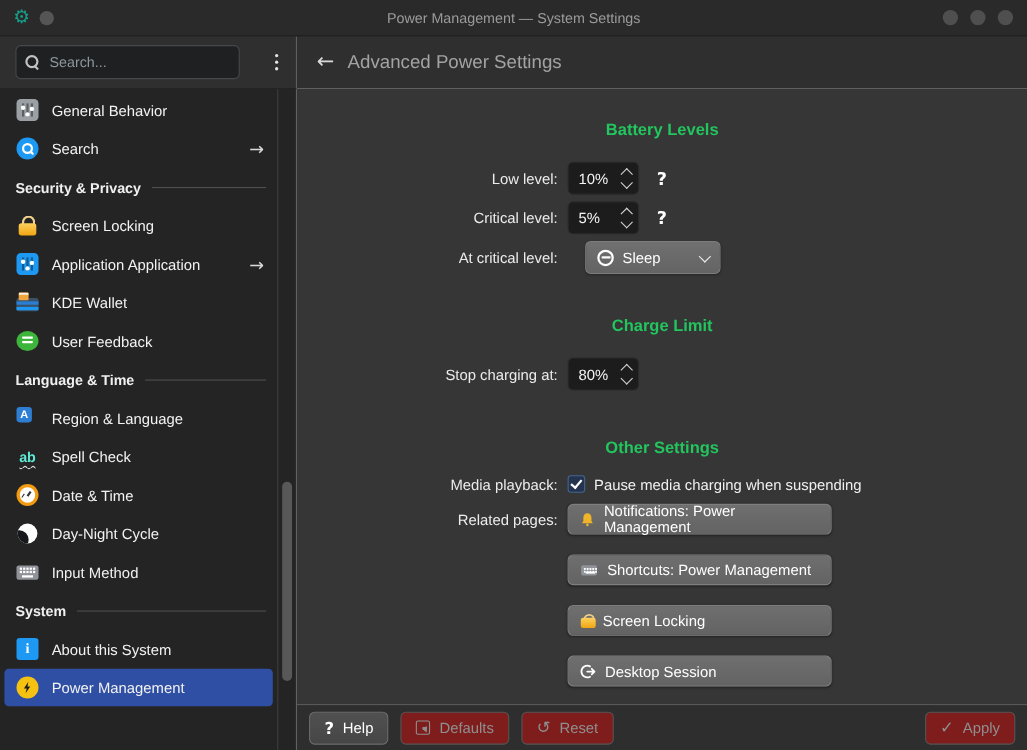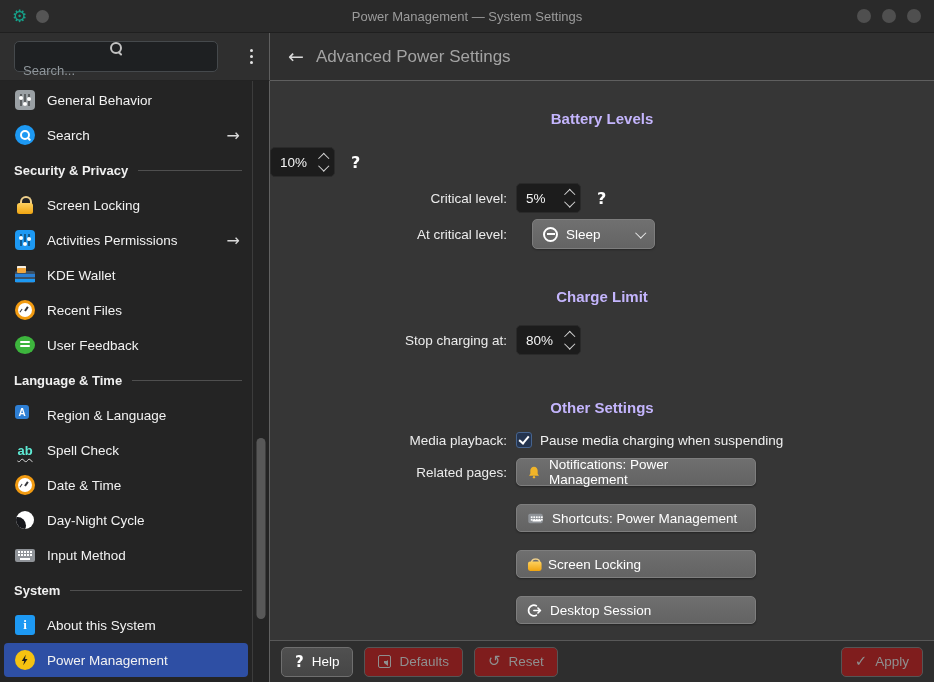--- a/index.html
+++ b/index.html
@@ -30,21 +30,21 @@
 
   
   .toolbar{height:48px;flex:0 0 48px;display:flex;background:#2f2f2f;}
   .toolbar-left{
     width:270px;flex:0 0 270px;display:flex;align-items:center;
     border-right:1px solid #5f5f5f;border-bottom:1px solid #232323;box-sizing:border-box;
   }
   .searchbox{
     margin-left:14px;width:204px;height:31px;box-sizing:border-box;
     background:#1e2022;border:1px solid #45494c;border-radius:5px;
-    display:flex;align-items:center;padding:0 8px;gap:7px;flex-direction:column;
+    display:flex;align-items:center;padding:0 8px;gap:7px;
   }
   .mag{position:relative;width:13px;height:13px;flex:0 0 13px;}
   .mag::before{content:"";position:absolute;left:0;top:0;width:8px;height:8px;border:2px solid #c2c2c2;border-radius:50%;}
   .mag::after{content:"";position:absolute;left:9px;top:9px;width:2px;height:5px;background:#c2c2c2;transform:rotate(-45deg);border-radius:1px;}
   .searchbox input{
     background:transparent;border:none;outline:none;color:#e8e8e8;
     font-family:"Liberation Sans",sans-serif;font-size:13px;width:100%;
   }
   .searchbox input::placeholder{color:#8f969b;opacity:1;}
   .kebab{margin-left:auto;margin-right:12px;display:flex;flex-direction:column;gap:2.5px;padding:4px;cursor:pointer;}
@@ -135,21 +135,21 @@
   .icon-power{width:20px;height:20px;border-radius:50%;background:#f5c211;display:flex;align-items:center;justify-content:center;}
 
   .icon-bell{display:flex;}
   .icon-logout{display:flex;}
   .icon-activities{width:15px;height:13px;border-radius:1.5px;background:linear-gradient(#1d99f3 0 54%,#17517e 54% 100%);}
 
   
   .main{flex:1;display:flex;flex-direction:column;min-width:0;background:#363636;}
   .content{flex:1;padding-top:29px;overflow:hidden;}
   .content h2{
-    margin:0;text-align:center;color:#c4b5fd;font-size:15px;font-weight:bold;
+    margin:0;text-align:center;color:#22c55e;font-size:15px;font-weight:bold;
   }
   .form-row{
     display:grid;grid-template-columns:237px 1fr;column-gap:9px;align-items:center;
     margin-bottom:6px;
   }
   .form-row > label{
     text-align:right;color:#ececec;font-size:13.5px;
   }
   .ctrl{display:flex;align-items:center;gap:16px;}
 
@@ -283,37 +283,31 @@
           <span class="ic">
               <span class="icon-lock"></span>
             </span>
           <span>Screen Locking</span>
         </div>
 
         <div class="side-item">
           <span class="ic">
               <span class="icon-sliders blue"></span>
             </span>
-          <span>Activities Permissions</span>
+          <span>Application Application</span>
           <span class="side-arrow glyph">→</span>
         </div>
 
         <div class="side-item">
           <span class="ic">
               <span class="icon-wallet"></span>
             </span>
           <span>KDE Wallet</span>
         </div>
 
-        <div class="side-item">
-          <span class="ic">
-              <span class="icon-clock"></span>
-            </span>
-          <span>Recent Files</span>
-        </div>
 
         <div class="side-item">
           <span class="ic">
               <span class="icon-feedback"></span>
             </span>
           <span>User Feedback</span>
         </div>
 
         <div class="side-section">
           <span>Language &amp; Time</span>
@@ -383,20 +377,21 @@
         <div class="thumb"></div>
       </div>
     </aside>
 
     <div class="main">
       <div class="content">
 
         <h2 style="margin-bottom:20px;">Battery Levels</h2>
 
         <div class="form-row">
+          <label>Low level:</label>
           <div class="ctrl">
             <div class="spinbox">
               <span class="spin-val">10%</span>
               <span class="spin-btns">
                 <span class="chev up"></span>
                 <span class="chev down"></span>
               </span>
             </div>
             <span class="help-q glyph">?</span>
           </div>

